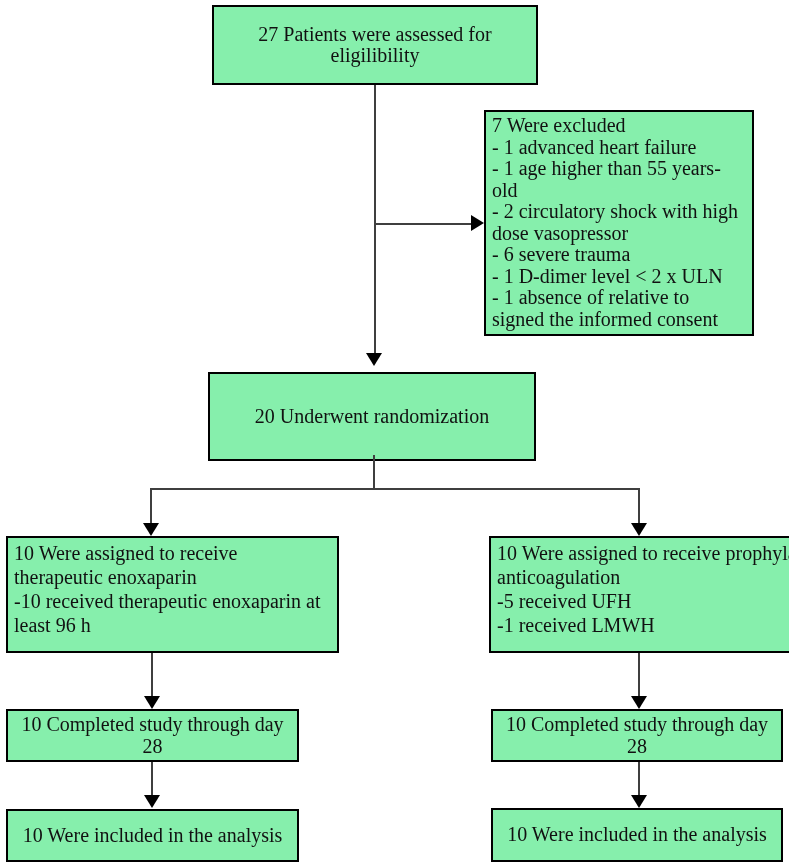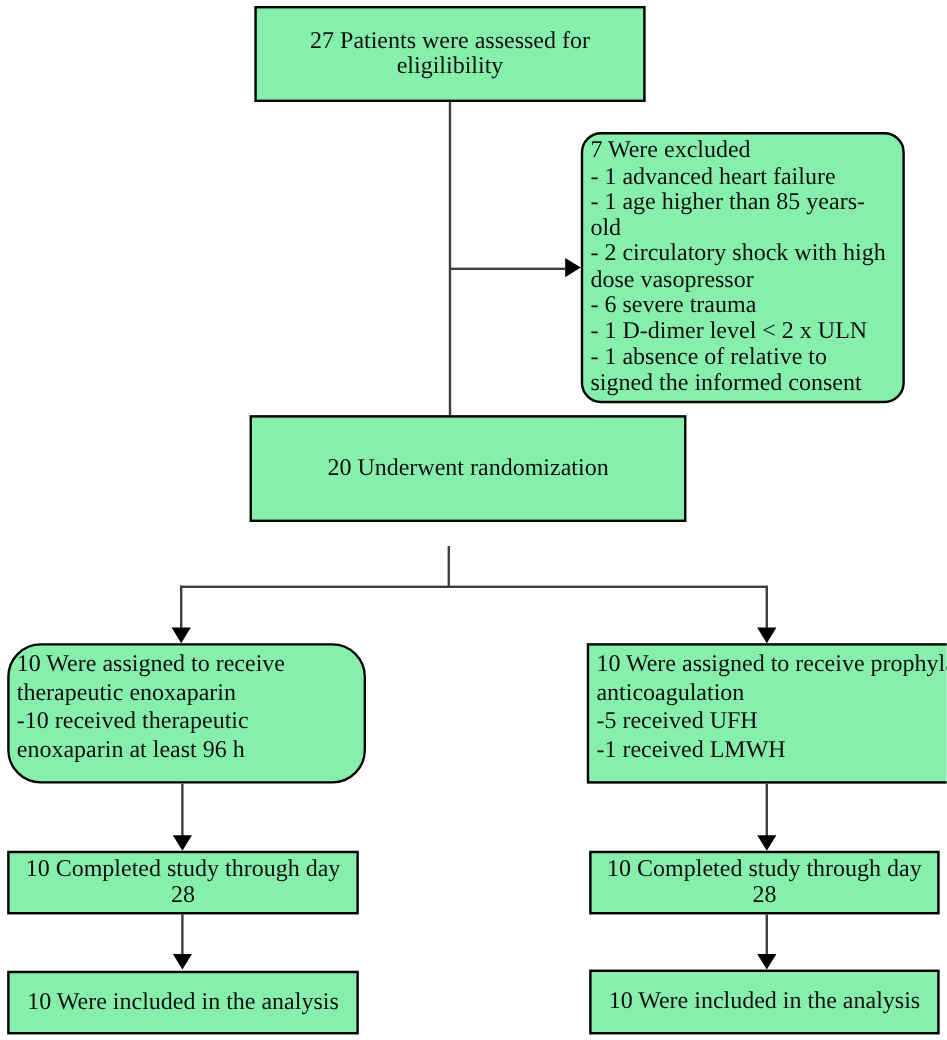--- a/index.html
+++ b/index.html
@@ -69,42 +69,42 @@
   <div class="box centered" style="left:212px; top:5px; width:326px; height:80px;">
     <span>27 Patients were assessed for eligilibility</span>
   </div>
 
   <div class="line vline" style="left:374px; top:85px; height:269px;"></div>
   <div class="arrow-down" style="left:366px; top:353px;"></div>
 
   <div class="line hline" style="left:375px; top:223px; width:96px;"></div>
   <div class="arrow-right" style="left:471px; top:215px;"></div>
 
-  <div class="box lefttext" style="left:484px; top:110px; width:270px; height:226px;border-radius:17px;">
+  <div class="box lefttext" style="left:484px; top:110px; width:270px; height:226px;">
     <div>7 Were excluded</div>
     <div>- 1 advanced heart failure</div>
-    <div>- 1 age higher than 85 years-old</div>
+    <div>- 1 age higher than 55 years-old</div>
     <div>- 2 circulatory shock with high dose vasopressor</div>
     <div>- 6 severe trauma</div>
     <div>- 1 D-dimer level &lt; 2 x ULN</div>
     <div>- 1 absence of relative to signed the informed consent</div>
   </div>
 
-  <div class="box centered" style="left:208px; top:346px; width:364px; height:89px;">
+  <div class="box centered" style="left:208px; top:372px; width:328px; height:89px;">
     <span>20 Underwent randomization</span>
   </div>
 
   <div class="line vline" style="left:373px; top:455px; height:34px;"></div>
   <div class="line hline" style="left:150px; top:488px; width:489px;"></div>
   <div class="line vline" style="left:150px; top:488px; height:36px;"></div>
   <div class="arrow-down" style="left:143px; top:523px;"></div>
   <div class="line vline" style="left:638px; top:488px; height:36px;"></div>
   <div class="arrow-down" style="left:631px; top:523px;"></div>
 
-  <div class="box lefttext arm-lines" style="left:6px; top:536px; width:299px; height:117px;border-radius:28px;">
+  <div class="box lefttext arm-lines" style="left:6px; top:536px; width:333px; height:117px;">
     <div>10 Were assigned to receive therapeutic enoxaparin</div>
     <div>-10 received therapeutic enoxaparin at least 96 h</div>
   </div>
 
   <div class="box lefttext arm-lines" style="left:489px; top:536px; width:354px; height:117px;">
     <div>10 Were assigned to receive prophylactic anticoagulation</div>
     <div>-5 received UFH</div>
     <div>-1 received LMWH</div>
   </div>
 

